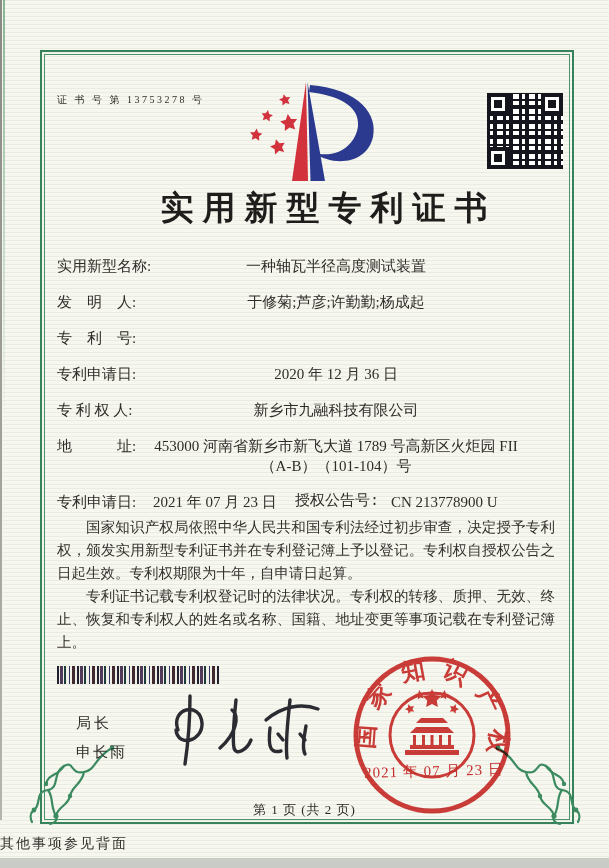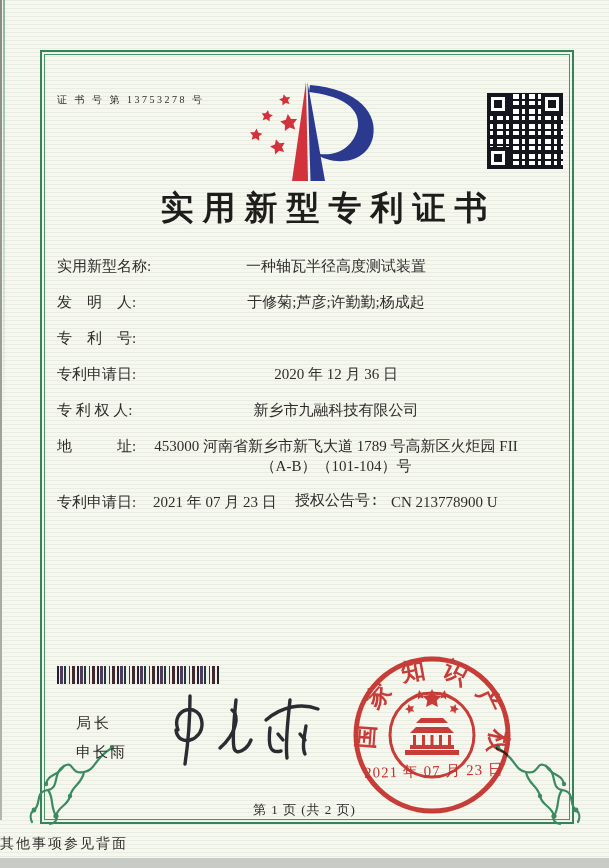--- a/index.html
+++ b/index.html
@@ -175,20 +175,24 @@
       <span class="val">453000 河南省新乡市新飞大道 1789 号高新区火炬园 FII（A-B）（101-104）号</span>
     </div>
     <div class="grant-row">
       <span class="lab">专利申请日:</span>
       <span class="v1">2021 年 07 月 23 日</span>
       <span class="lab2">授权公告号:</span>
       <span class="v2">CN 213778900 U</span>
     </div>
   </div>
 
+  <div class="paras">
+    <p>国家知识产权局依照中华人民共和国专利法经过初步审查，决定授予专利权，颁发实用新型专利证书并在专利登记簿上予以登记。专利权自授权公告之日起生效。专利权期限为十年，自申请日起算。</p>
+    <p>专利证书记载专利权登记时的法律状况。专利权的转移、质押、无效、终止、恢复和专利权人的姓名或名称、国籍、地址变更等事项记载在专利登记簿上。</p>
+  </div>
 
   <div class="barcode"></div>
 
   <div class="signer-title">局长</div>
   <div class="signer-name">申长雨</div>
 
   <svg class="signature" width="178" height="92" viewBox="0 0 178 92">
     <g fill="none" stroke="#2b2b32" stroke-width="3.4" stroke-linecap="round">
       <path d="M30,42 C22,20 52,13 54,35 C55,53 30,60 28,42"></path>
       <path d="M42,8 C42,30 40,56 37,76"></path>

